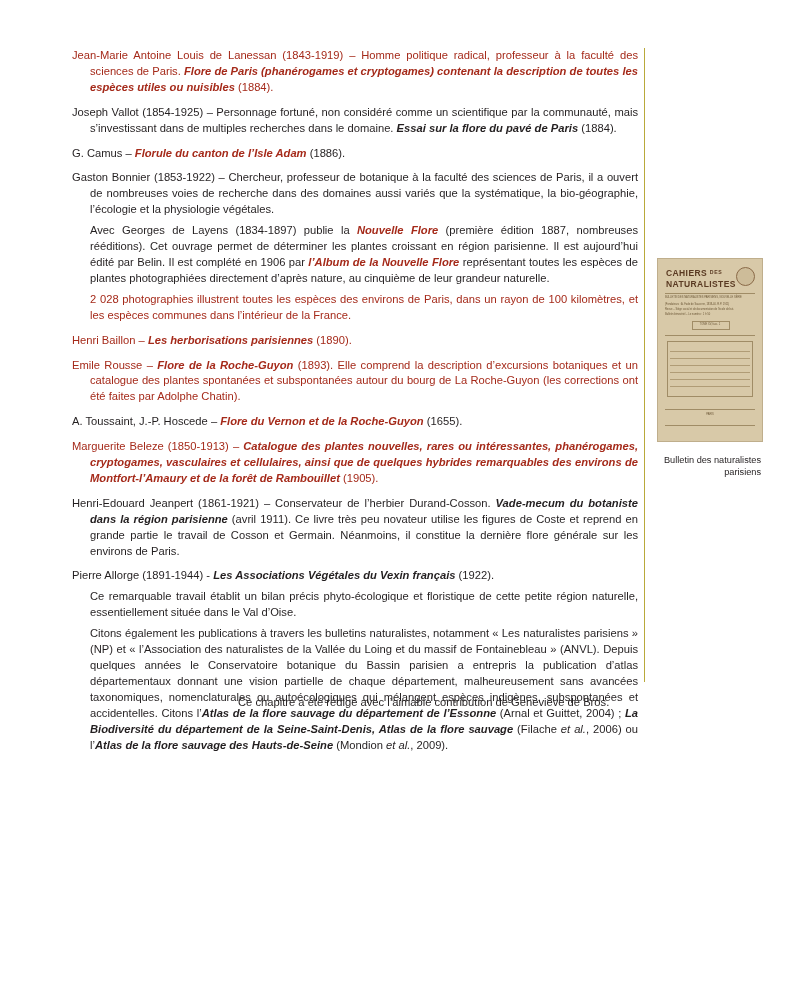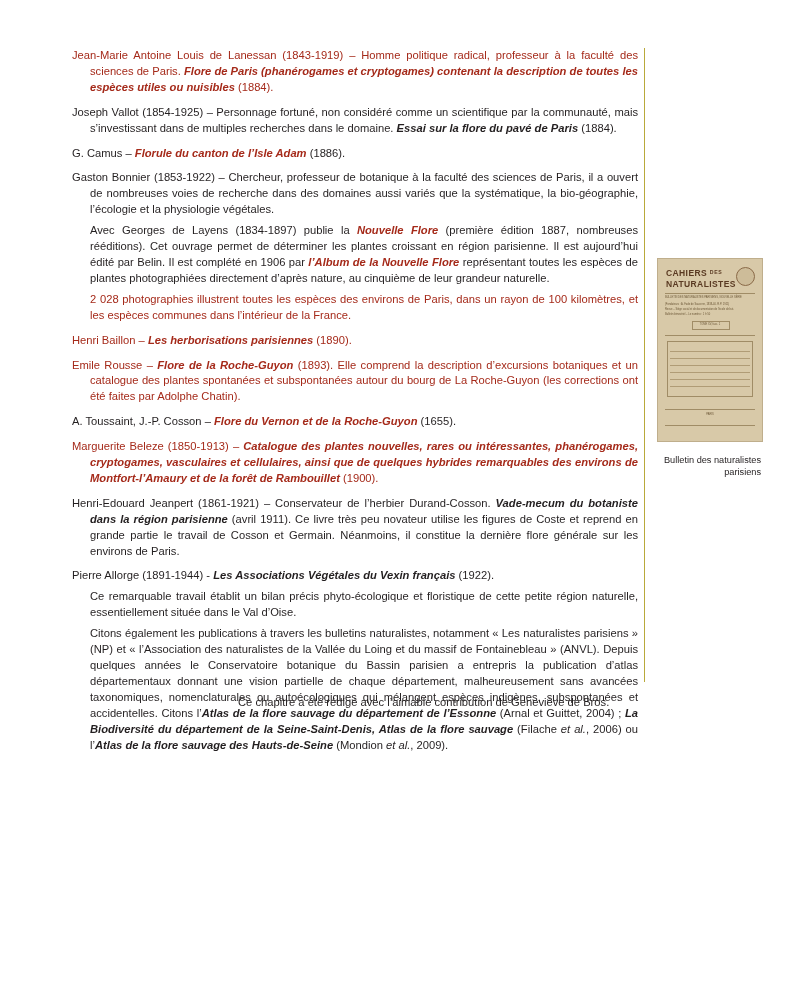--- a/index.html
+++ b/index.html
@@ -207,25 +207,25 @@
 
     <p class="entry hang">
       <span class="red">Henri Baillon – </span><span class="redi">Les herborisations parisiennes</span><span class="red"> (1890).</span>
     </p>
 
     <p class="entry hang">
       <span class="red">Emile Rousse – </span><span class="redi">Flore de la Roche-Guyon</span><span class="red"> (1893). Elle comprend la description d’excursions botaniques et un catalogue des plantes spontanées et subspontanées autour du bourg de La Roche-Guyon (les corrections ont été faites par Adolphe Chatin).</span>
     </p>
 
     <p class="entry hang">
-      <span class="blk">A. Toussaint, J.-P. Cosson – </span><span class="redi">Flore du Vernon et de la Roche-Guyon</span><span class="blk"> (1655).</span>
-    </p>
-
-    <p class="entry hang">
-      <span class="red">Marguerite Beleze (1850-1913) – </span><span class="redi">Catalogue des plantes nouvelles, rares ou intéressantes, phanérogames, cryptogames, vasculaires et cellulaires, ainsi que de quelques hybrides remarquables des environs de Montfort-l’Amaury et de la forêt de Rambouillet</span><span class="red"> (1900).</span>
+      <span class="blk">A. Toussaint, J.-P. Hoscede – </span><span class="redi">Flore du Vernon et de la Roche-Guyon</span><span class="blk"> (1655).</span>
+    </p>
+
+    <p class="entry hang">
+      <span class="red">Marguerite Beleze (1850-1913) – </span><span class="redi">Catalogue des plantes nouvelles, rares ou intéressantes, phanérogames, cryptogames, vasculaires et cellulaires, ainsi que de quelques hybrides remarquables des environs de Montfort-l’Amaury et de la forêt de Rambouillet</span><span class="red"> (1905).</span>
     </p>
 
     <p class="entry hang">
       <span class="blk">Henri-Edouard Jeanpert (1861-1921) – Conservateur de l’herbier Durand-Cosson. </span><span class="blki">Vade-mecum du botaniste dans la région parisienne</span><span class="blk"> (avril 1911). Ce livre très peu novateur utilise les figures de Coste et reprend en grande partie le travail de Cosson et Germain. Néanmoins, il constitue la dernière flore générale sur les environs de Paris.</span>
     </p>
 
     <p class="entry hang">
       <span class="blk">Pierre Allorge (1891-1944) - </span><span class="blki">Les Associations Végétales du Vexin français</span><span class="blk"> (1922).</span>
     </p>
 

